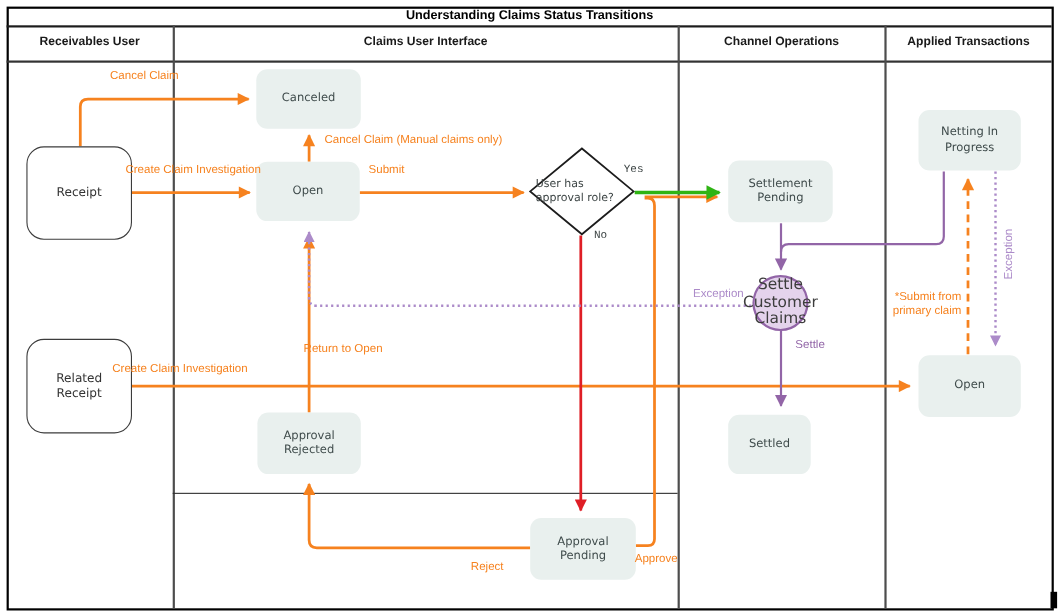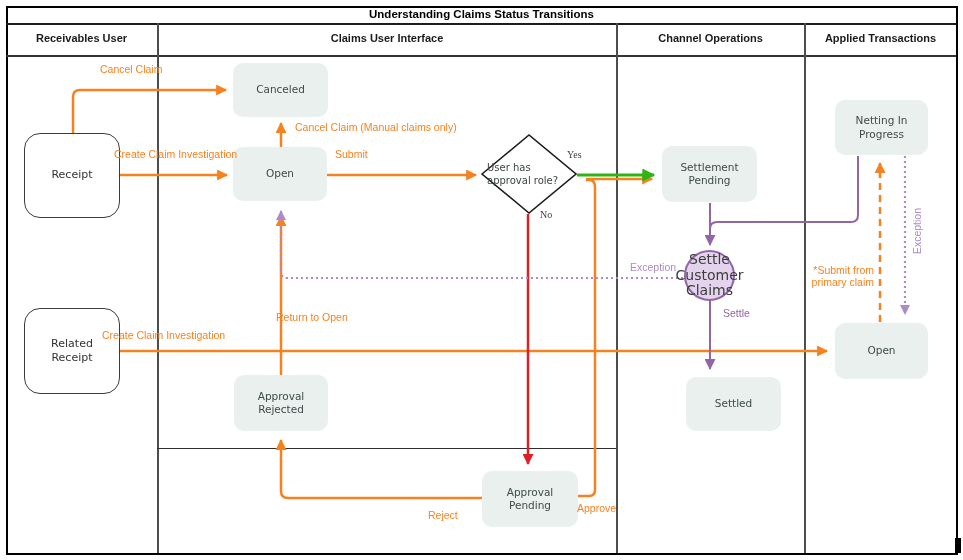--- a/index.html
+++ b/index.html
@@ -22,21 +22,21 @@
   .rnode{background:#fff;border:1.5px solid #3c3c3c;border-radius:16px;display:flex;align-items:center;
         justify-content:center;text-align:center;color:#333;
         font-family:"DejaVu Sans",sans-serif;font-size:11px;line-height:1.3;box-sizing:border-box;}
   #decision-label{width:84px;text-align:left;color:#3d4545;
         font-family:"DejaVu Sans",sans-serif;font-size:10px;line-height:1.25;}
   #settle-circle{border-radius:50%;background:var(--circle-fill);border:2px solid var(--purple);
         display:flex;align-items:center;justify-content:center;text-align:center;
         color:#3d3d3d;font-family:"DejaVu Sans",sans-serif;font-size:14px;line-height:1.1;box-sizing:border-box;}
   
   .lbl{font-size:10.5px;color:var(--orange);white-space:nowrap;}
-  .lbl.dark{color:#3d4545;font-family:Liberation Serif, serif;font-size:10px;}
+  .lbl.dark{color:#3d4545;font-family:Liberation Mono, monospace;font-size:10px;}
   .lbl.purple{color:var(--purple);}
   .lbl.purple-light{color:var(--purple-light);}
   .wrap{white-space:normal;}
   svg{position:absolute;left:0;top:0;}
   #notch{left:955px;top:538px;width:6px;height:15px;background:#000;}
 </style>
 </head>
 <body>
 
 <div id="stage">
@@ -113,21 +113,21 @@
     </div>
   <div class="abs node" style="left:234px;top:375px;width:94px;height:56px;">
       <span class="wrap" style="width:62px;">Approval Rejected</span>
     </div>
   <div class="abs node" style="left:482px;top:471px;width:96px;height:56px;">
       <span class="wrap" style="width:62px;">Approval Pending</span>
     </div>
   <div class="abs node" style="left:662px;top:146px;width:95px;height:56px;">
       <span class="wrap" style="width:72px;">Settlement Pending</span>
     </div>
-  <div class="abs node" style="left:686px;top:377px;width:95px;height:54px;">
+  <div class="abs node" style="left:662px;top:377px;width:75px;height:54px;">
       <span>Settled</span>
     </div>
   <div class="abs node" style="left:835px;top:100px;width:93px;height:55px;">
       <span class="wrap" style="width:64px;">Netting In Progress</span>
     </div>
   <div class="abs node" style="left:835px;top:323px;width:93px;height:56px;">
       <span>Open</span>
     </div>
 
   <div class="abs" id="settle-circle" style="left:684px;top:250px;width:51px;height:51px;">

